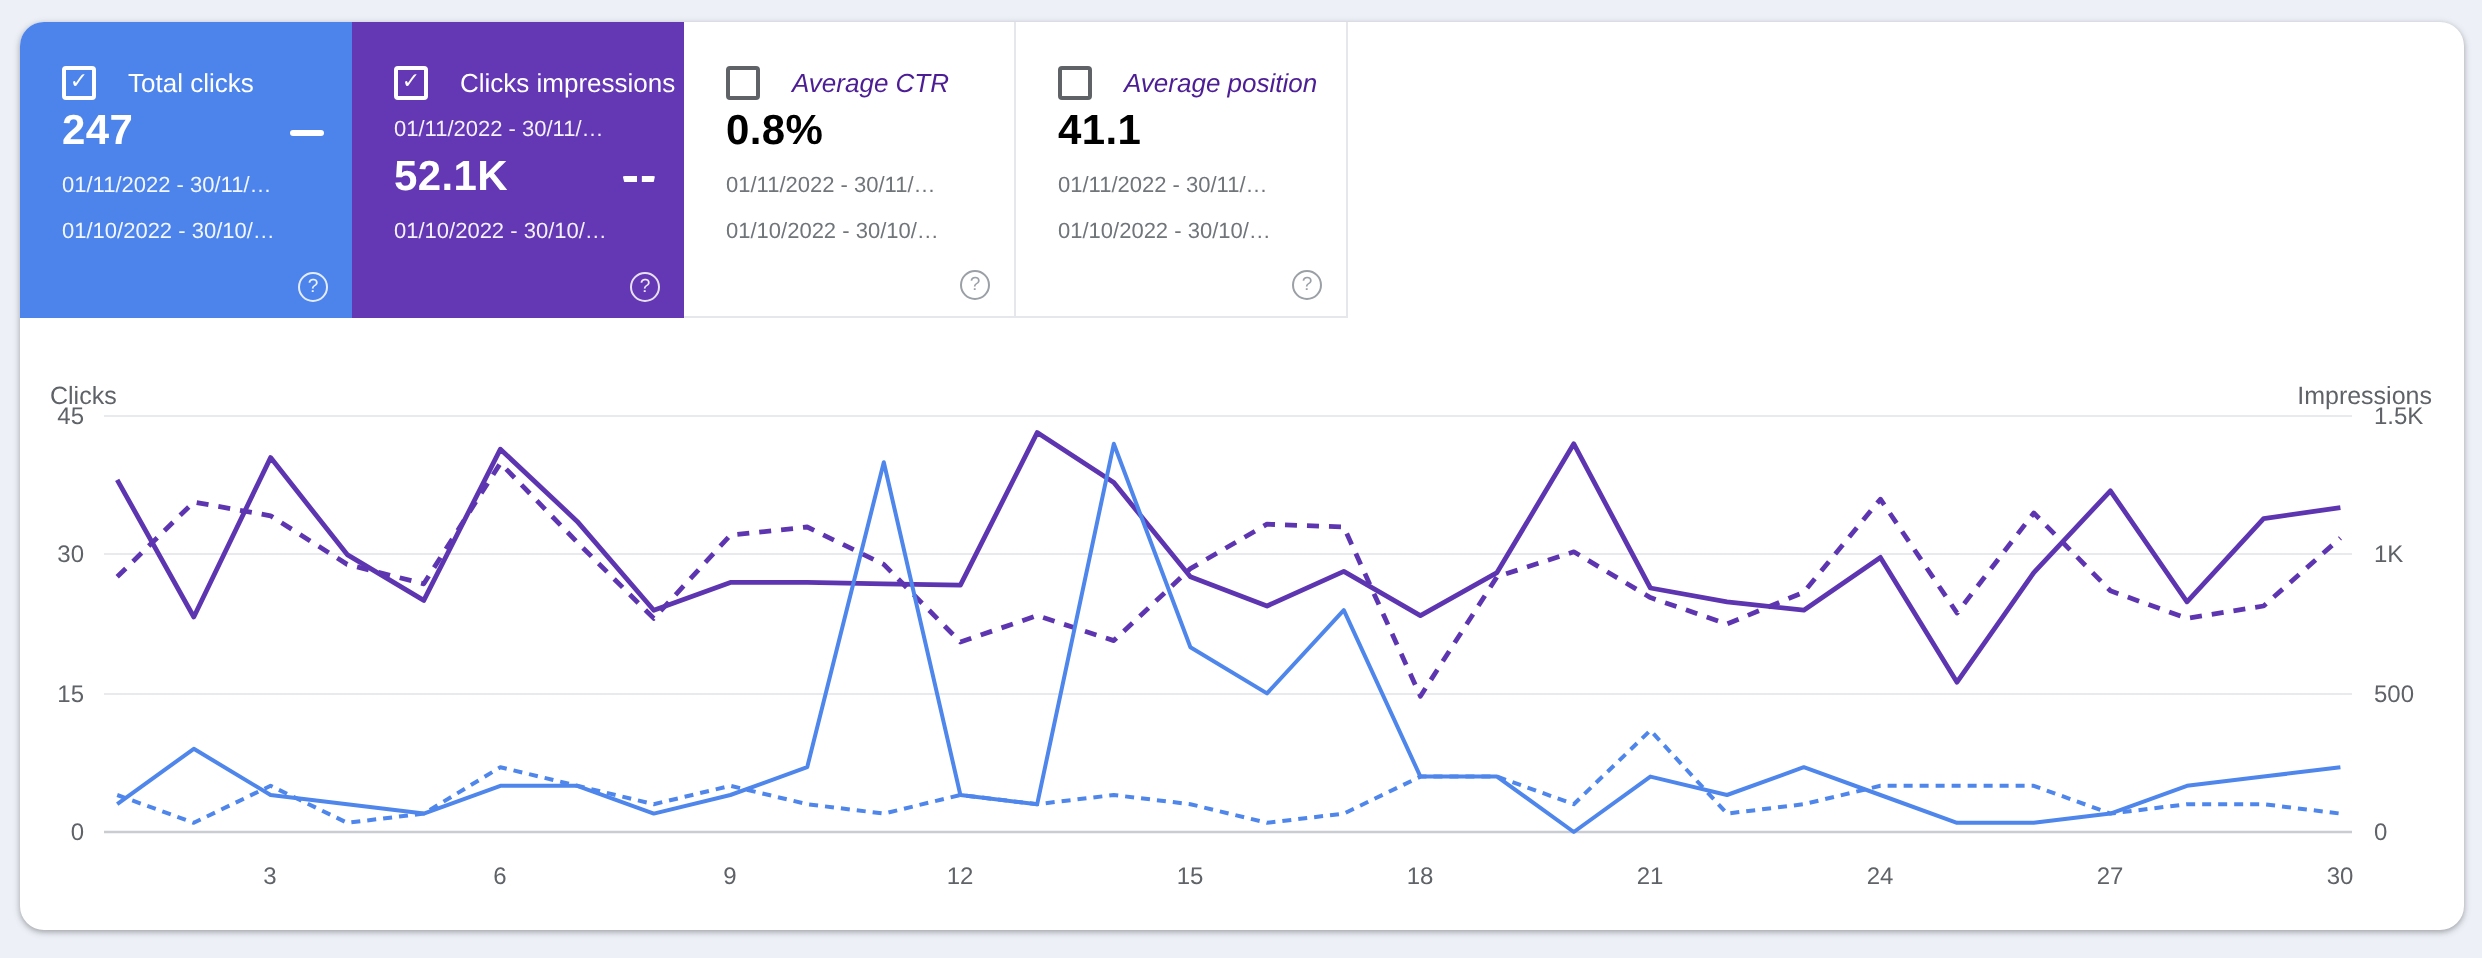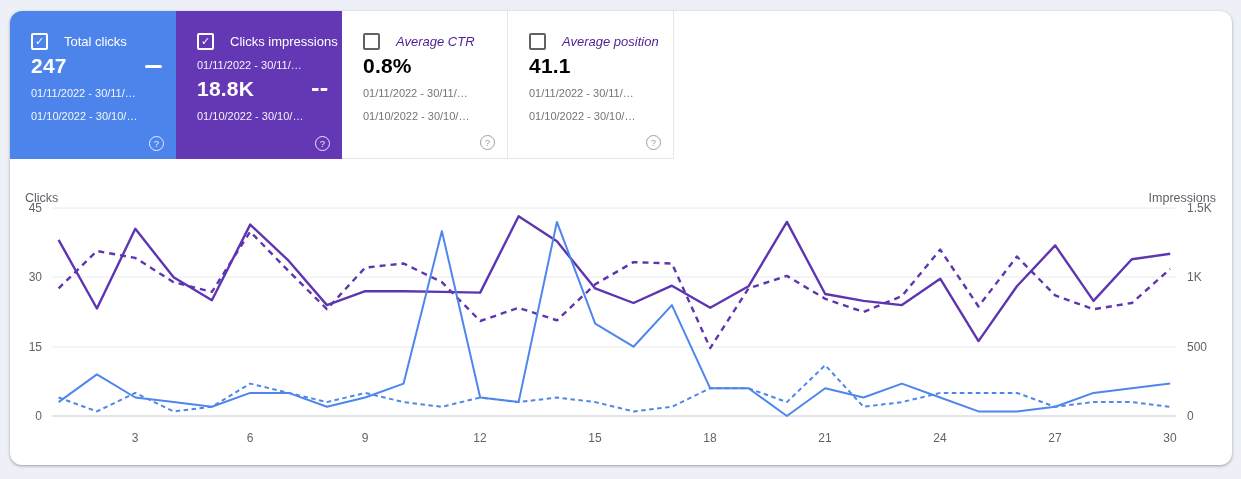--- a/index.html
+++ b/index.html
@@ -62,21 +62,21 @@
 
     <div class="card c1">
       <div class="card-head">
         <span class="cb">
             <span>✓</span>
           </span>
         <span class="card-label">Clicks impressions</span>
       </div>
       <div class="date">01/11/2022 - 30/11/…</div>
       <div class="vrow">
-          <span class="val">18.8K</span>
+          <span class="val">52.1K</span>
           <span class="ind dashed"></span>
         </div>
       <div class="date">01/10/2022 - 30/10/…</div>
       <span class="help">?</span>
     </div>
 
     <div class="card white">
       <div class="card-head">
         <span class="cb"></span>
         <span class="card-label">Average CTR</span>

